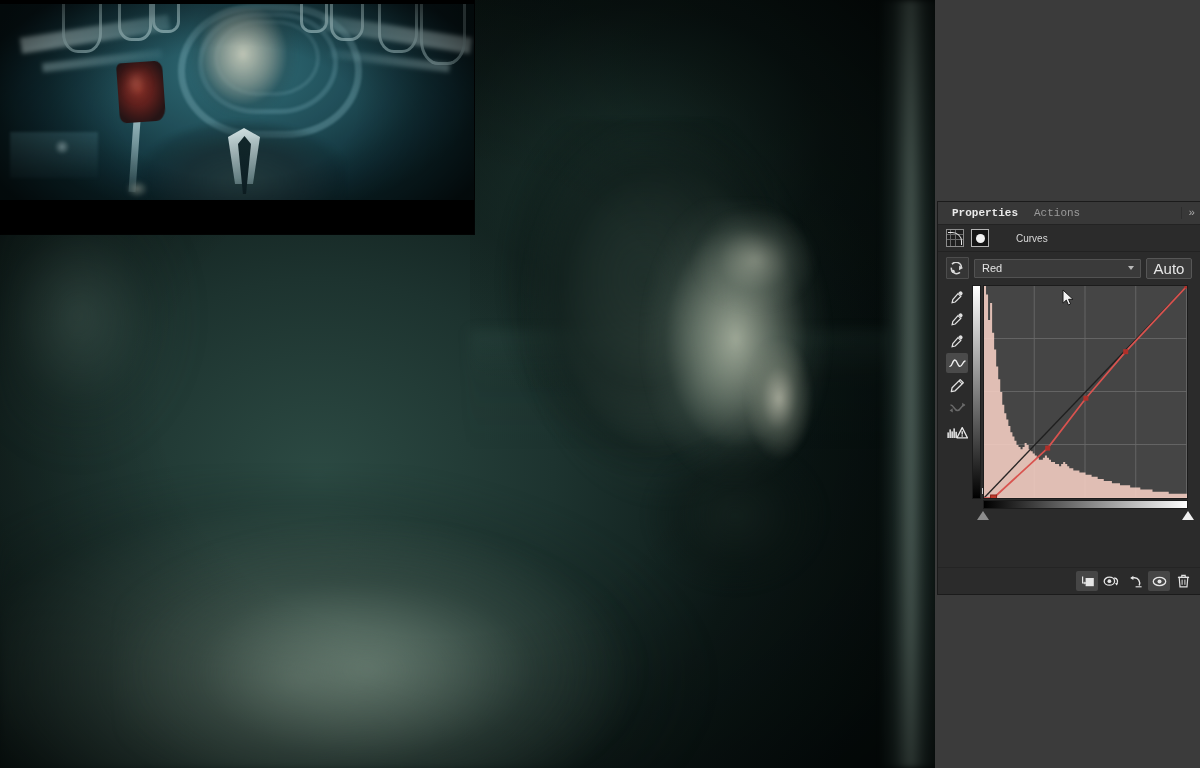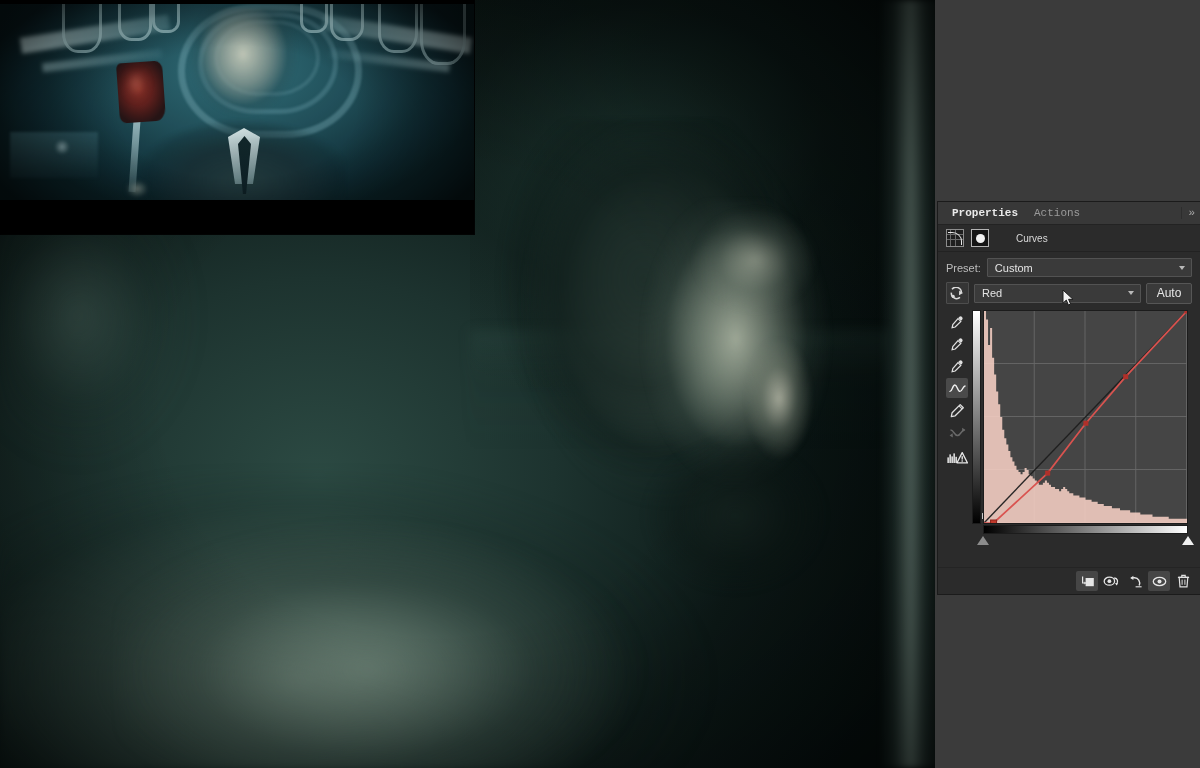--- a/index.html
+++ b/index.html
@@ -411,21 +411,21 @@
     justify-content: center;
     flex: none;
     cursor: default;
   }
   #auto-btn {
     width: 44px; height: 19px;
     background: #3a3a3a;
     border: 1px solid #565656;
     border-radius: 2px;
     color: #e6e6e6;
-    font-size: 12px;
+    font-size: 15px;
     display: flex;
     align-items: center;
     justify-content: center;
     flex: none;
     cursor: default;
   }
 
   
   #graph-row {
     display: flex;
@@ -629,27 +629,20 @@
       <div class="tab">Actions</div>
       <div id="tab-overflow">»</div>
     </div>
 
     <div id="panel-title">
       <span class="icon-sq" id="curves-thumb"></span>
       <span class="icon-sq" id="mask-thumb"></span>
       <span id="panel-title-text">Curves</span>
     </div>
 
-    <div id="preset-row">
-      <span id="preset-label">Preset:</span>
-      <div class="combo">
-        <span>Custom</span>
-        <span class="chev"></span>
-      </div>
-    </div>
 
     <div id="channel-row">
       <div id="target-adjust-btn">
         <svg width="15" height="13" viewBox="0 0 15 13" aria-hidden="true">
           <path d="M2 2.2 A5.3 5.3 0 0 1 11.4 5.6" fill="none" stroke="#dcdcdc" stroke-width="1.5"></path>
           <path d="M1.4 5.6 A5.3 5.3 0 0 0 10 10.4" fill="none" stroke="#dcdcdc" stroke-width="1.5"></path>
           <path d="M9.2 3.4 L13 6.0 L9.0 8.2 Z" fill="#dcdcdc"></path>
           <circle cx="3.2" cy="9.4" r="1.6" fill="#dcdcdc"></circle>
         </svg>
       </div>

